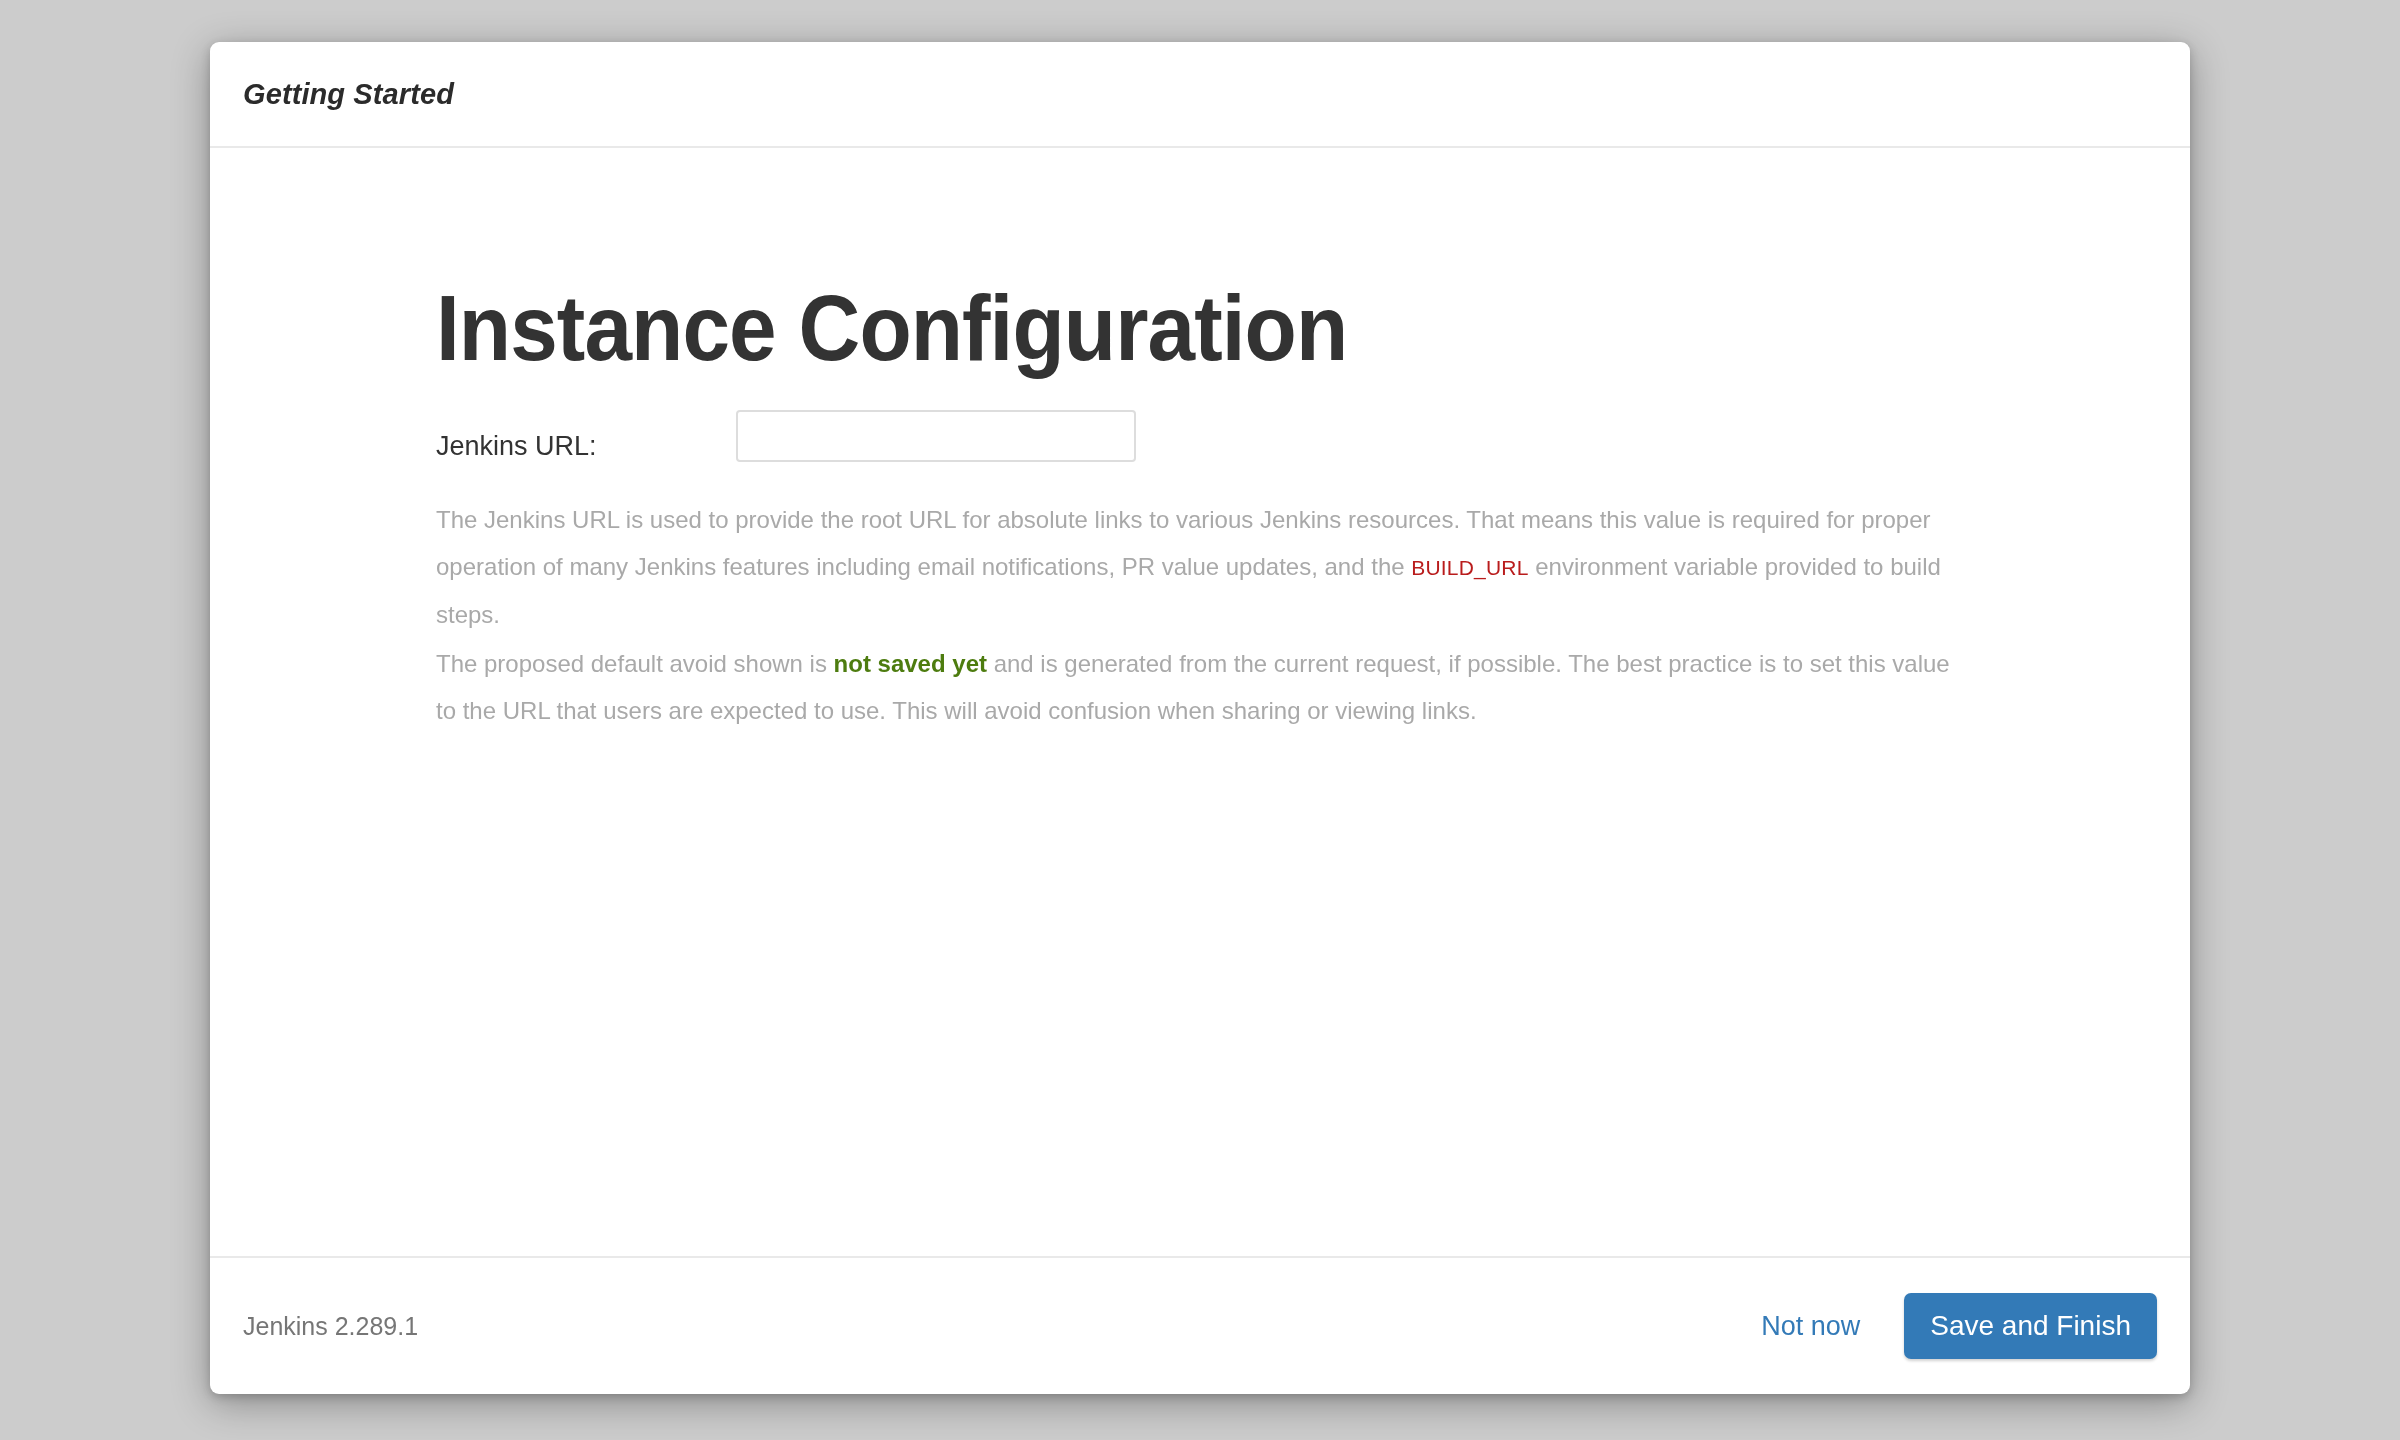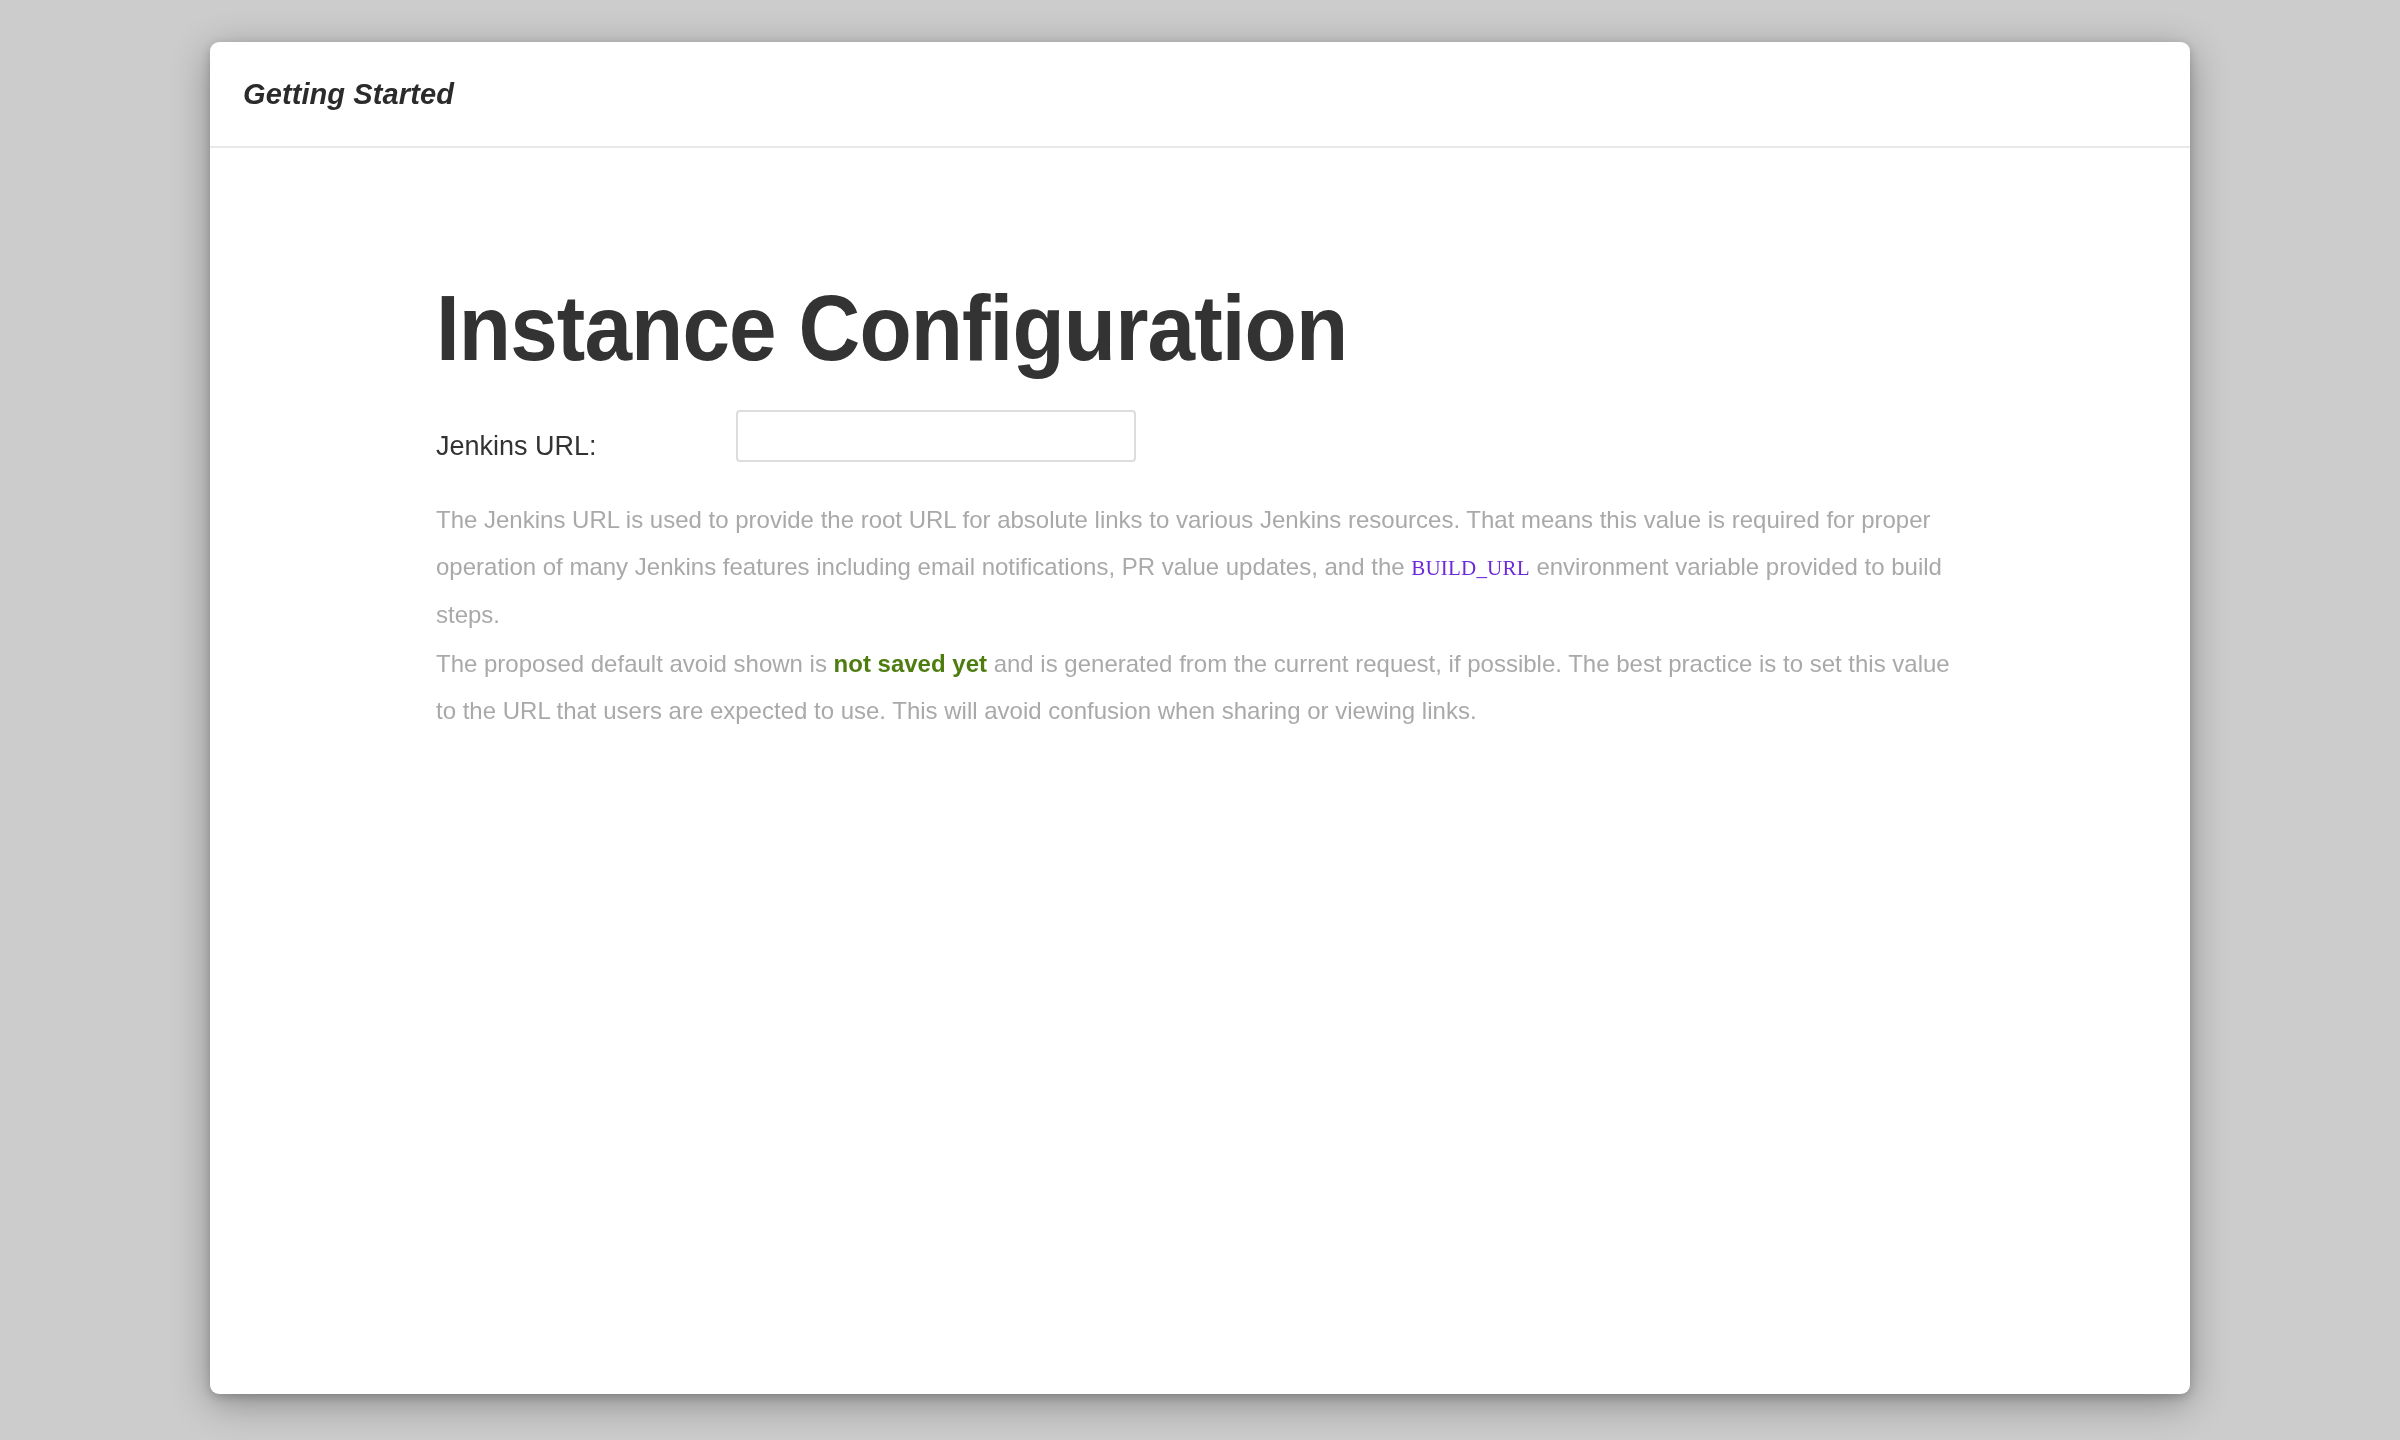--- a/index.html
+++ b/index.html
@@ -113,23 +113,23 @@
   .desc + .desc {
     margin-top: 2px;
   }
 
   .desc b {
     color: #4d7c0f;
     font-weight: bold;
   }
 
   .code {
-    font-family: Liberation Serif, serif;
+    font-family: Liberation Sans, sans-serif;
     font-size: 21px;
-    color: #6d28d9;
+    color: #b91c1c;
     letter-spacing: 0.2px;
   }
 
   .dialog-footer {
     height: 138px;
     min-height: 138px;
     border-top: 2px solid #e9e9e9;
     display: flex;
     align-items: center;
     padding: 0 33px;
@@ -193,15 +193,22 @@
           <input class="field-input" type="text" value="" style="">
         </div>
 
         <p class="desc"><span>The Jenkins URL is used to provide the root URL for absolute links to various Jenkins resources. That means this value is required for proper operation of many Jenkins features including email notifications, PR value updates, and the </span><span class="code">BUILD_URL</span><span> environment variable provided to build steps.</span></p>
 
         <p class="desc"><span>The proposed default avoid shown is </span><b>not saved yet</b><span> and is generated from the current request, if possible. The best practice is to set this value to the URL that users are expected to use. This will avoid confusion when sharing or viewing links.</span></p>
 
       </div>
     </div>
 
+    <div class="dialog-footer">
+      <div class="version">Jenkins 2.289.1</div>
+      <div class="footer-actions">
+        <a class="link-button">Not now</a>
+        <button class="primary-button">Save and Finish</button>
+      </div>
+    </div>
 
   </div>
 </div>
 
 </body></html>

